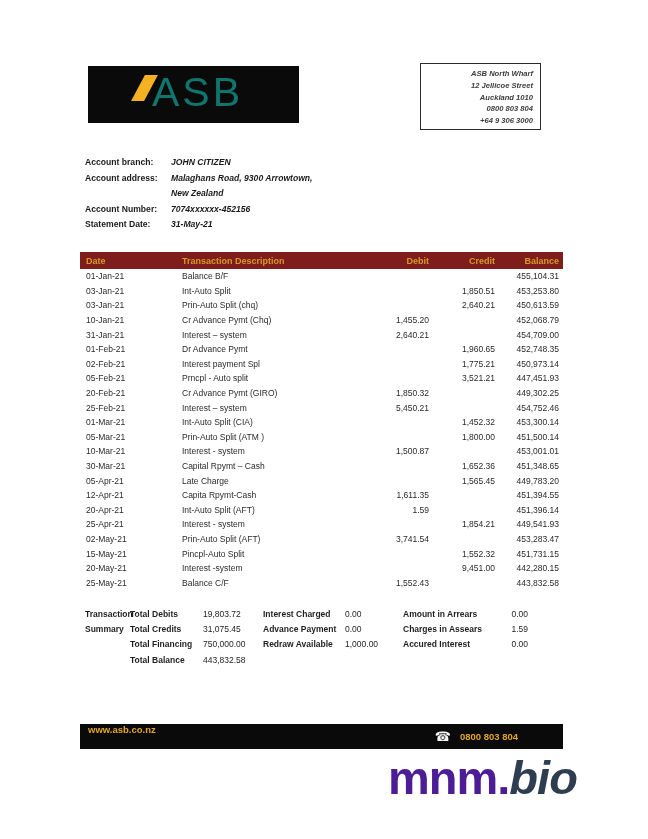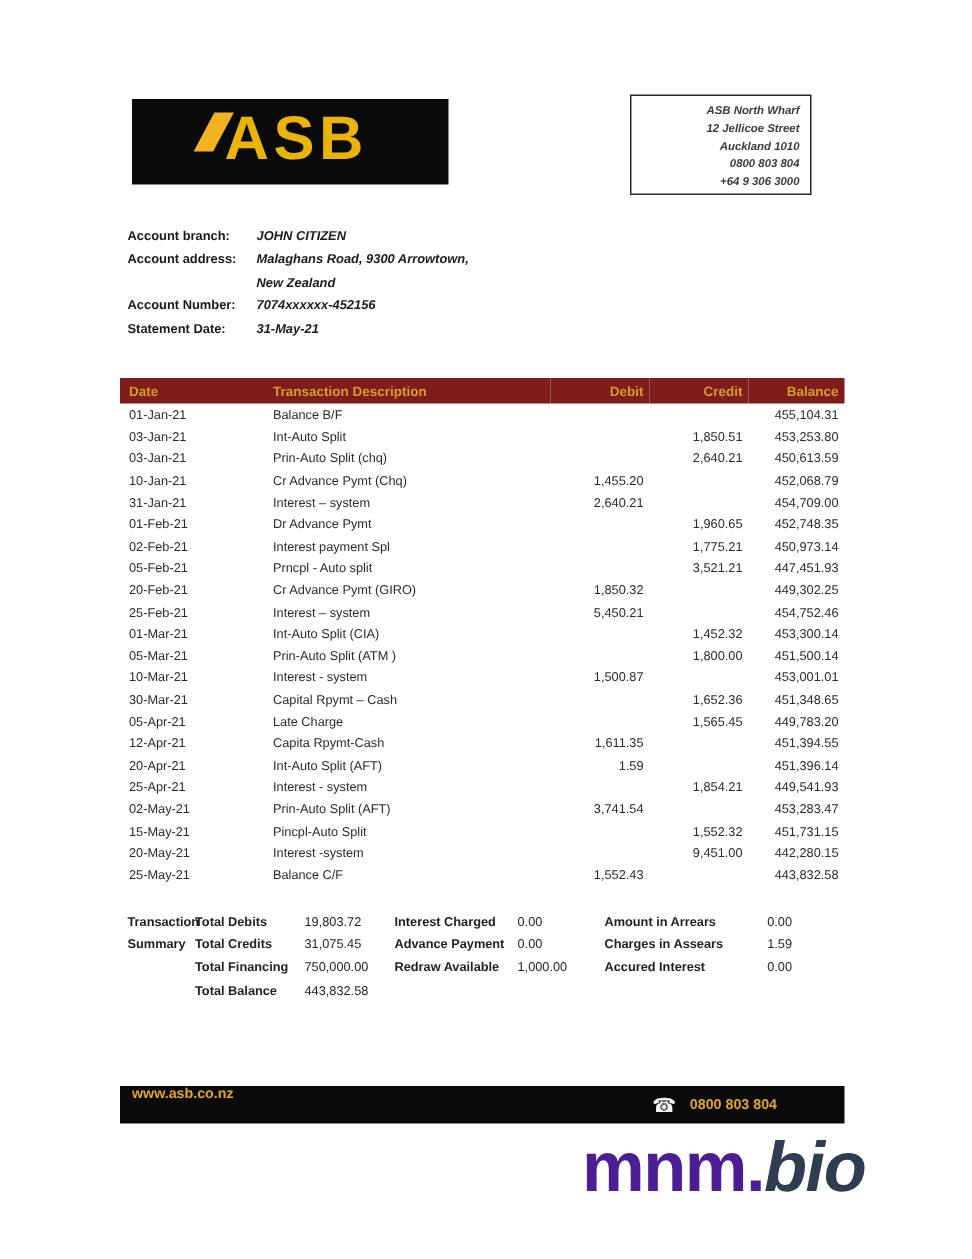--- a/index.html
+++ b/index.html
@@ -11,37 +11,37 @@
   
   .logo {
     position:absolute; left:88px; top:66px; width:211px; height:57px;
     background:#0a0a0a; display:flex; align-items:center; justify-content:center;
   }
   .logo-slash {
     width:13px; height:26px; background:#f4b223;
     transform:skewX(-28deg); margin:-14px 1px 0 -6px;
   }
   .logo-text {
-    color:#eab308; font-size:41px; font-weight:bold; letter-spacing:3px;
+    color:#0f766e; font-size:41px; font-weight:normal; letter-spacing:3px;
     line-height:1; padding-bottom:4px;
   }
 
   
   .contact-box {
     position:absolute; left:420px; top:63px; width:121px; height:67px;
     border:1.5px solid #2b2b2b; box-sizing:border-box;
     padding:4px 7px 0 4px; text-align:right;
   }
   .cline {
     font-size:7.6px; font-style:italic; font-weight:bold; color:#3c3c3c; line-height:11.8px;
   }
 
   
   .account { position:absolute; left:85px; top:152px; }
-  .arow { display:flex; height:15.4px; align-items:flex-start; }
+  .arow { display:flex; height:15.4px; align-items:flex-end; }
   .alabel { width:86px; font-weight:bold; font-size:8.6px; color:#1a1a1a; }
   .avalue { font-weight:bold; font-size:8.6px; color:#1a1a1a;font-style:italic; }
 
   
   .txn-table {
     position:absolute; left:80px; top:252px; width:483px;
     border-collapse:collapse; table-layout:fixed;
   }
   .txn-table th {
     background:#7f1d1d; color:#d79b28; font-size:9px; font-weight:bold;

